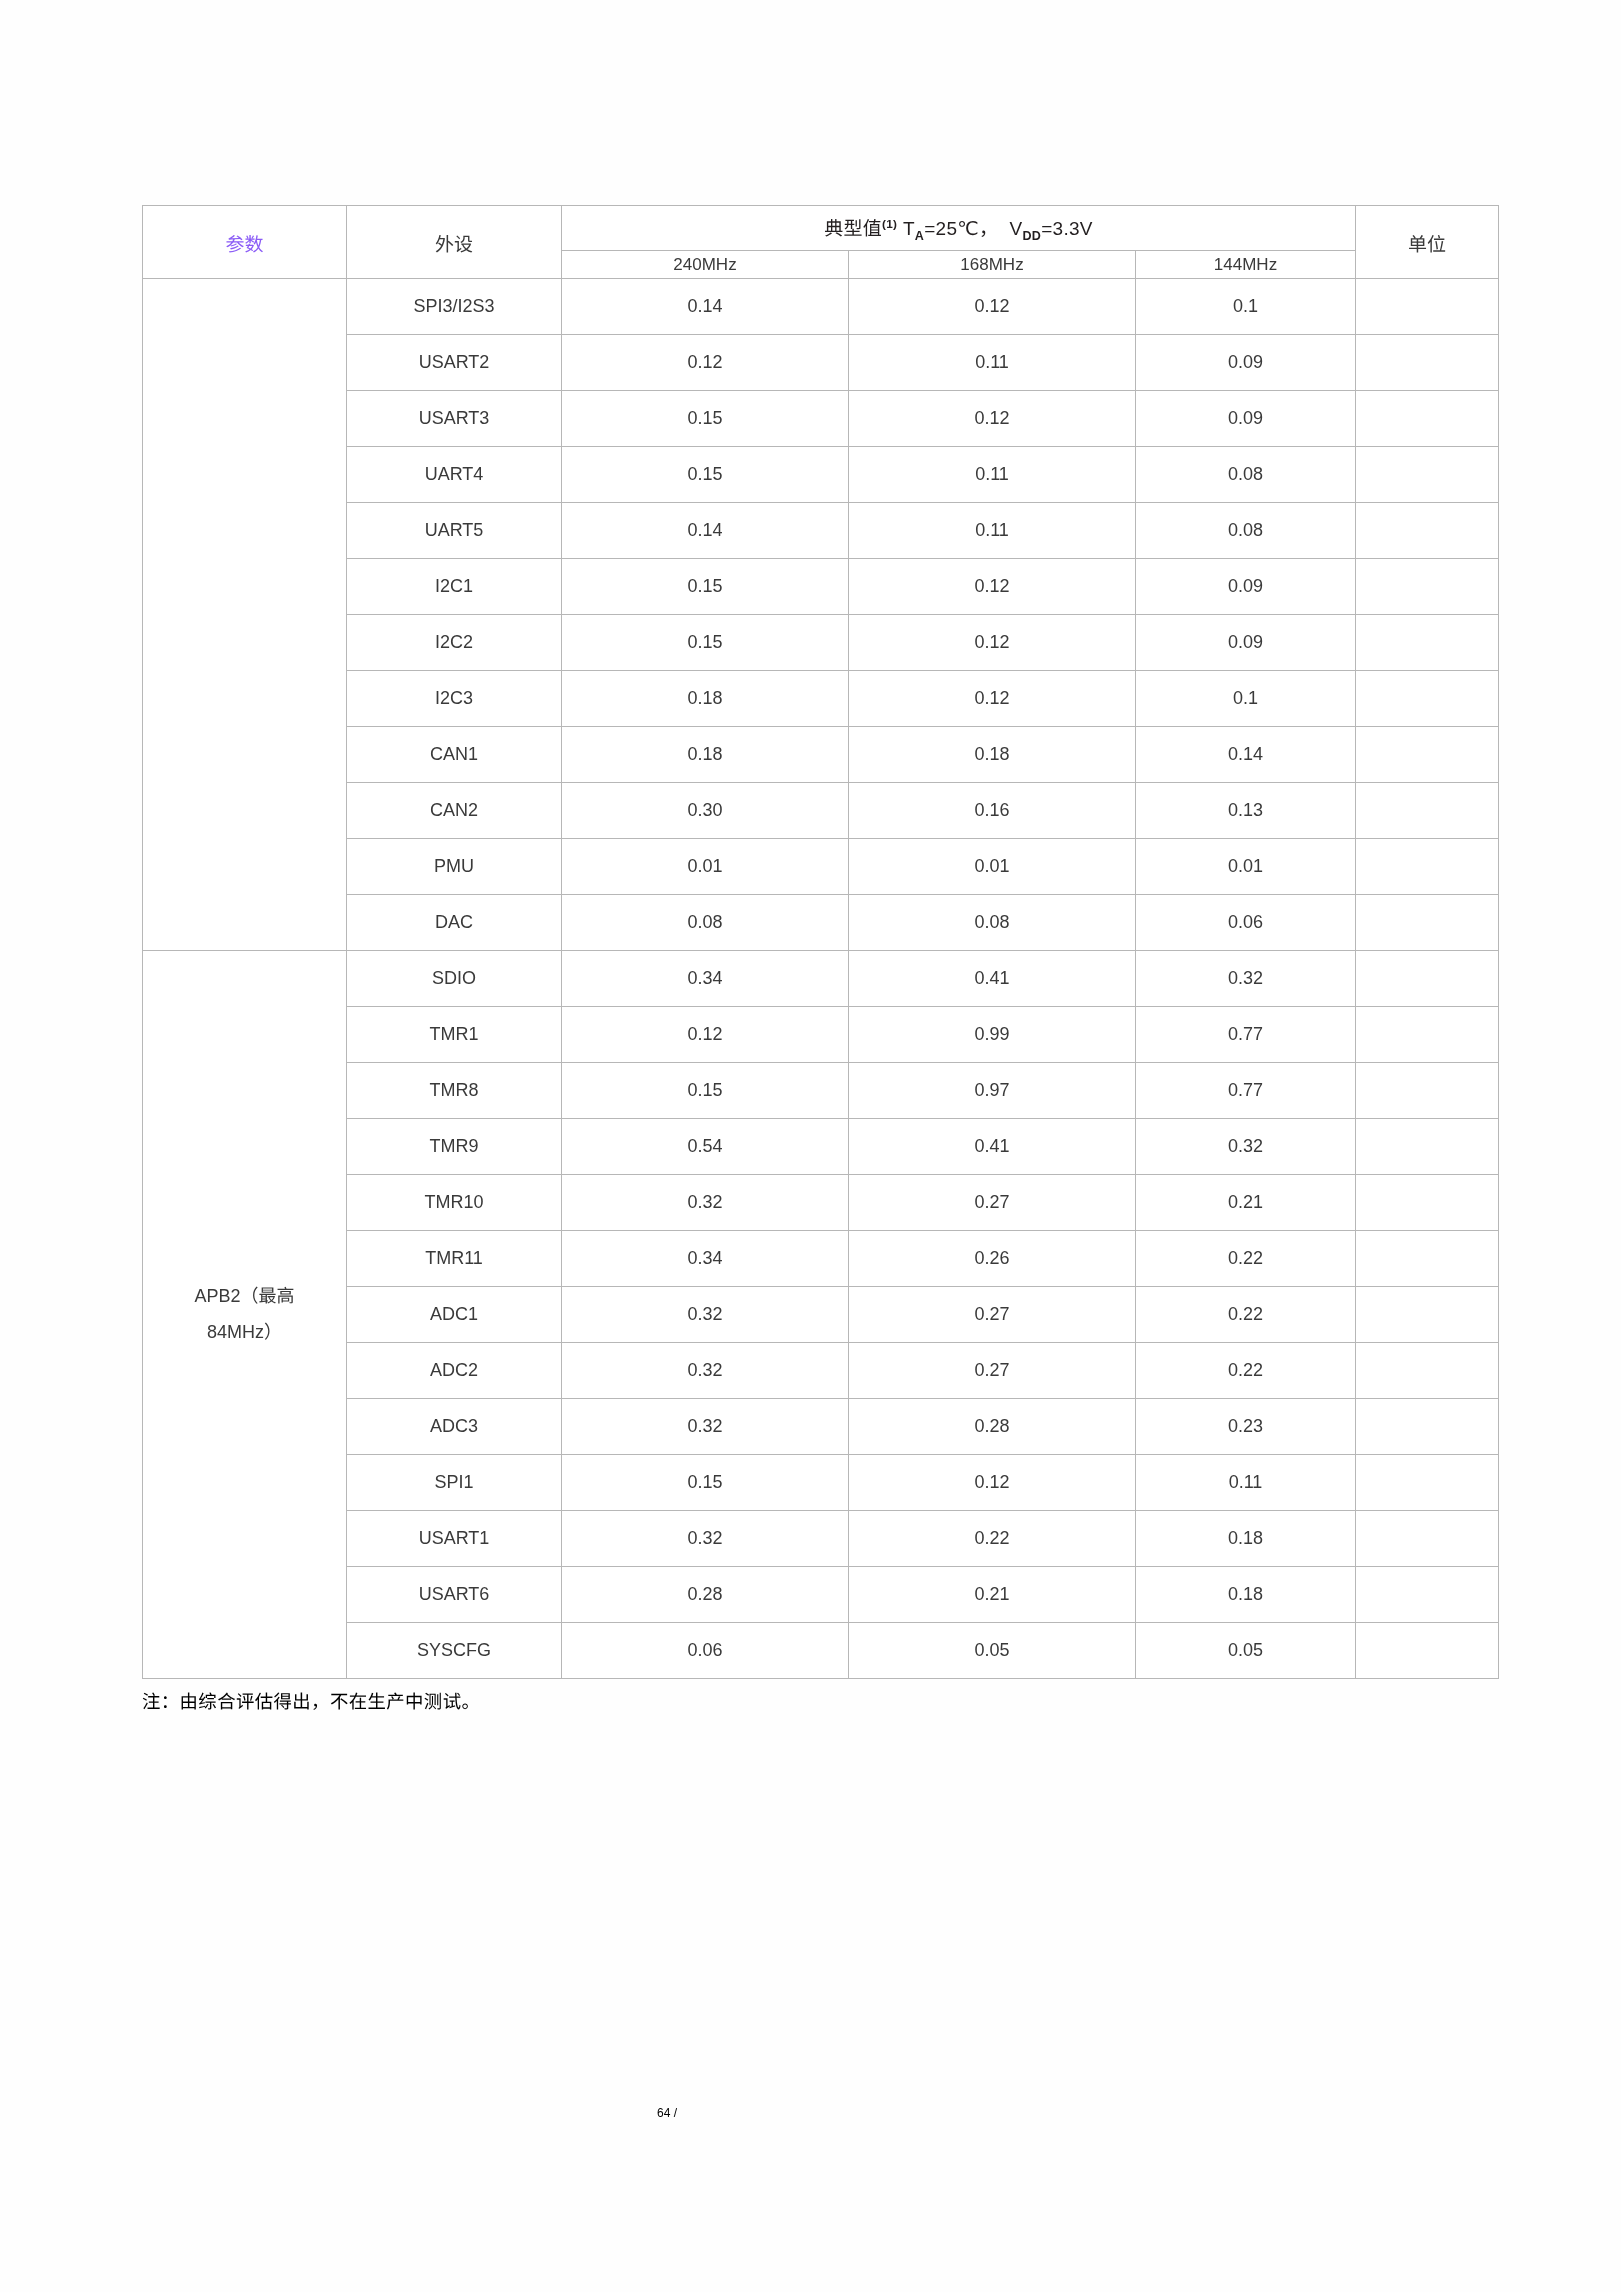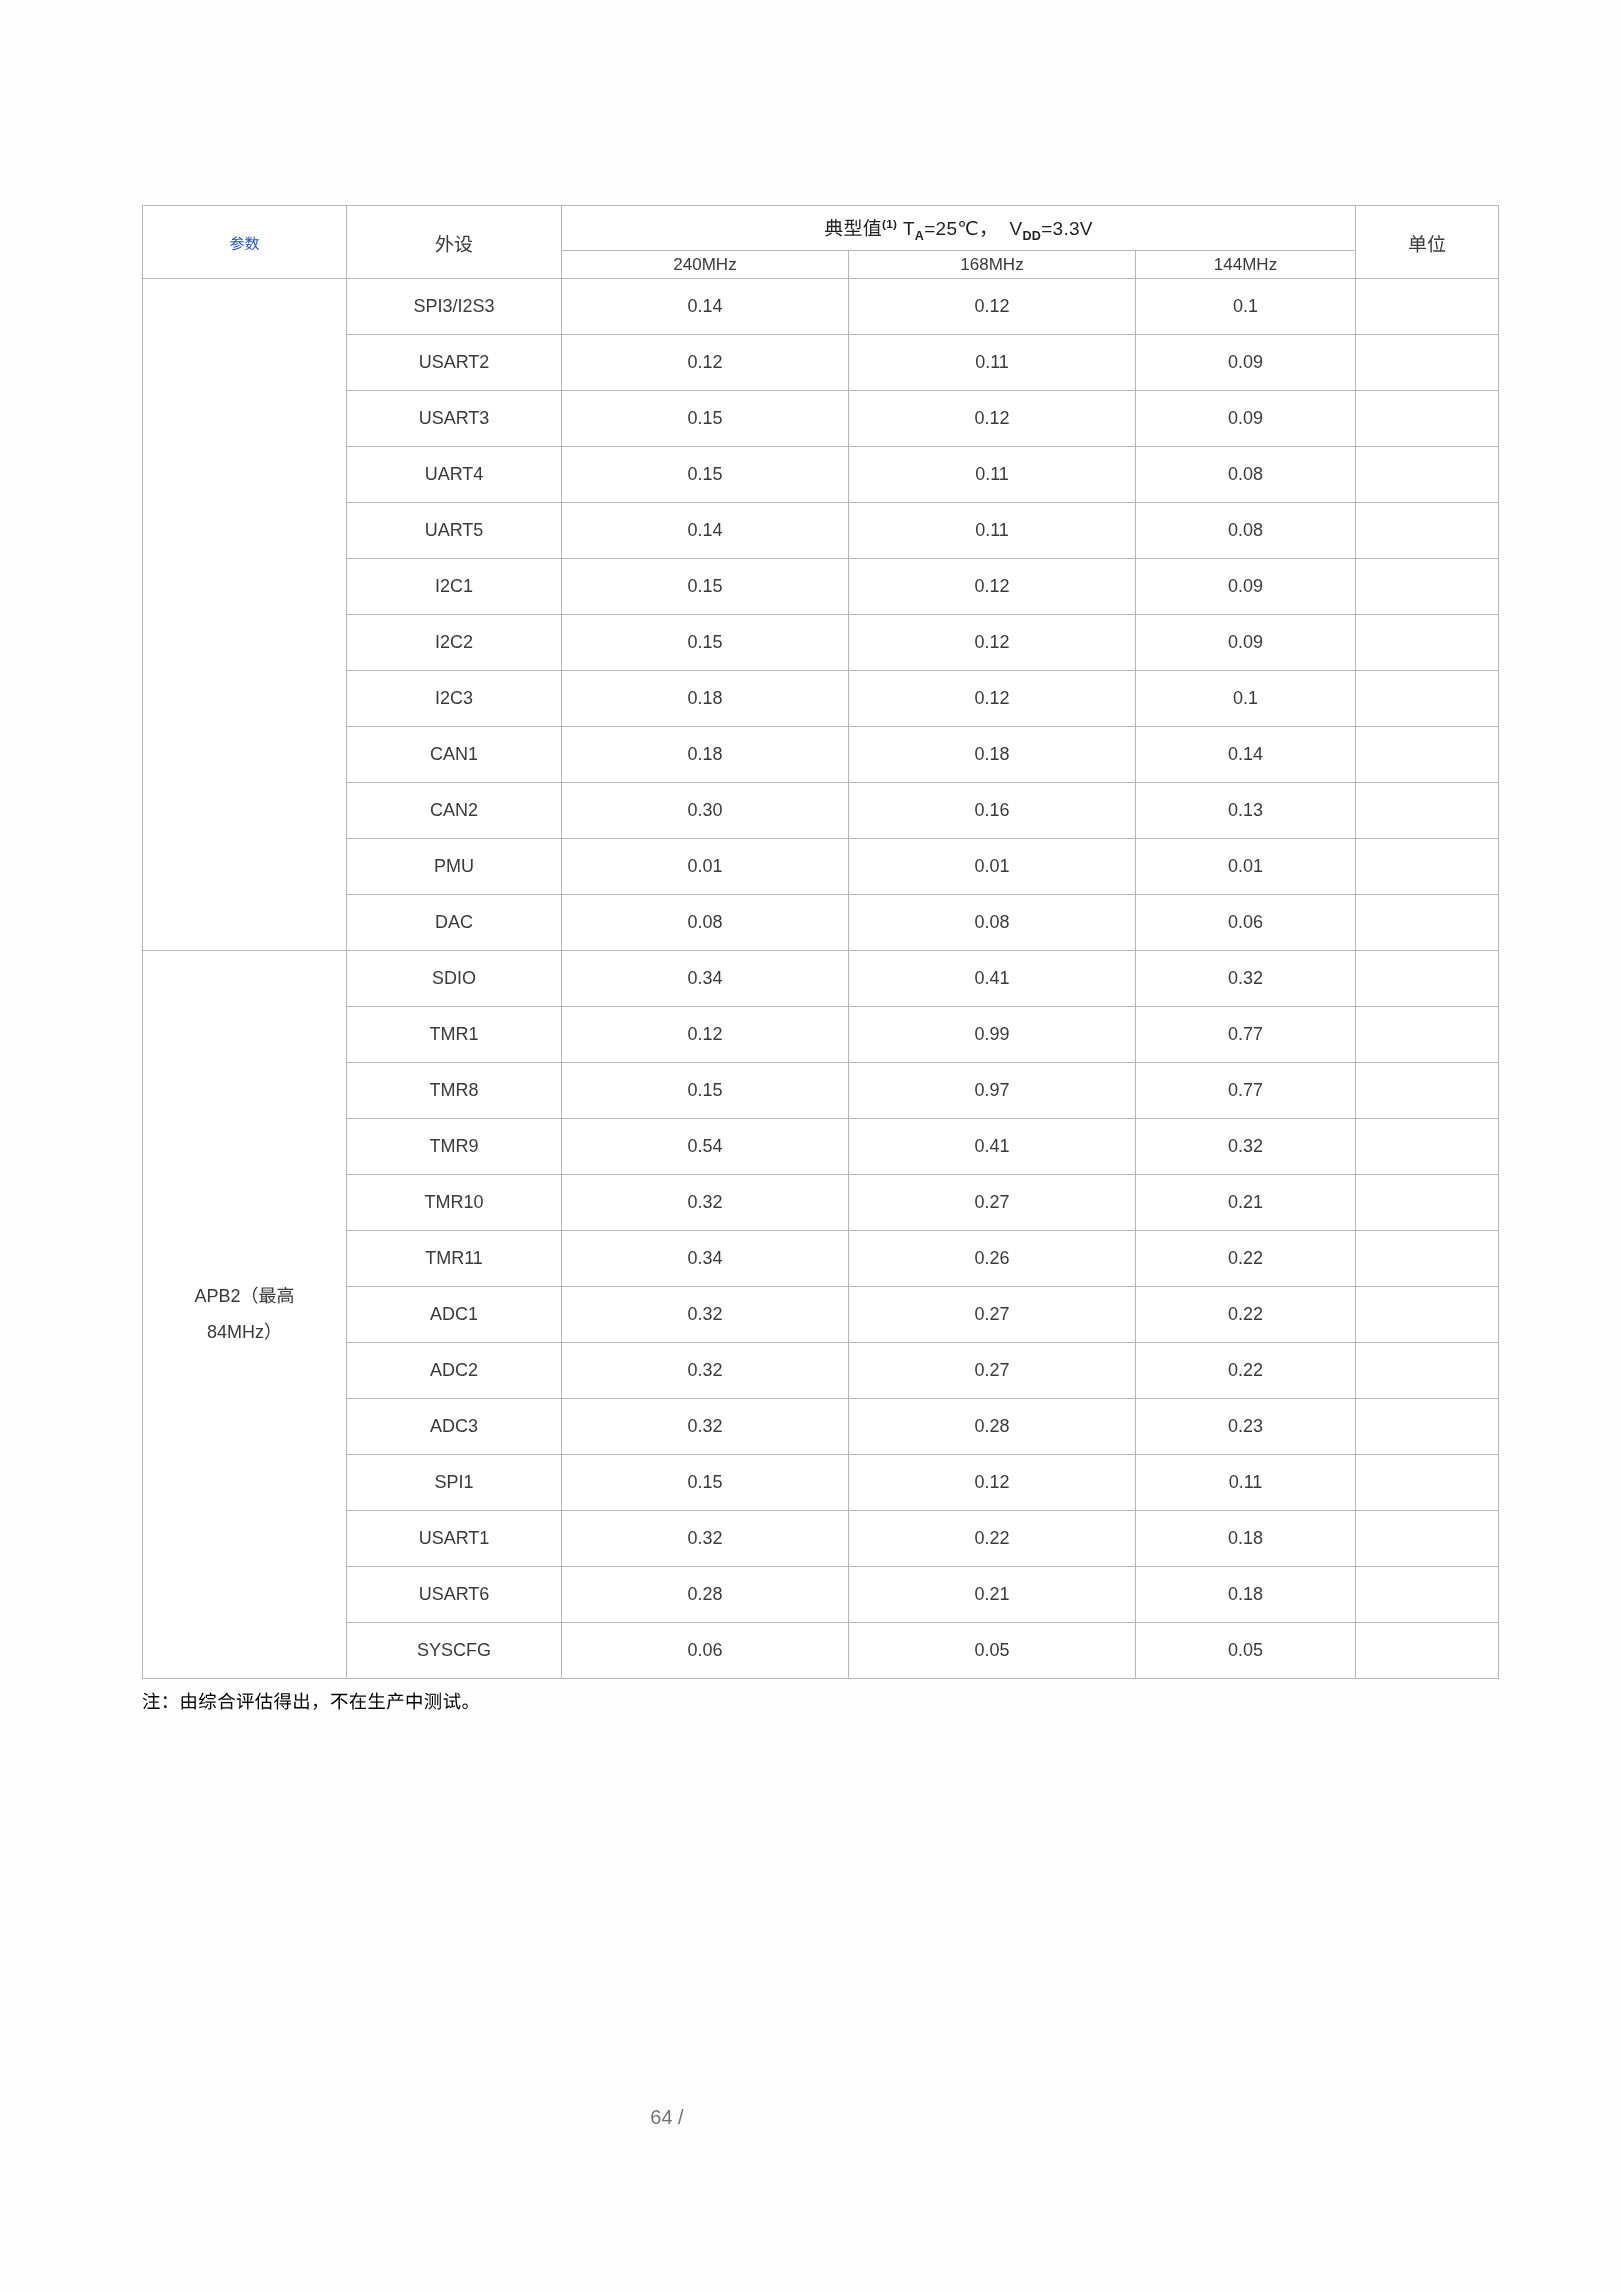--- a/index.html
+++ b/index.html
@@ -64,23 +64,23 @@
     font-weight: bold;
     letter-spacing: 0.3px;
     color: #231f20;
   }
   .hdr-sub {
     height: 28px;
     font-size: 17px;
     color: #3a3a3a;
   }
   .hdr-side {
-    font-size: 15px;
+    font-size: 19px;
     font-weight: bold;
-    color: #1d4ed8;
+    color: #8b5cf6;
   }
   .hdr-side-light {
     font-size: 19px;
     font-weight: normal;
     color: #3a3a3a;
   }
 
   sup.fn {
     font-size: 0.62em;
     vertical-align: super;
@@ -127,22 +127,22 @@
     white-space: nowrap;
   }
 
   
   .page-footer {
     position: absolute;
     left: 0;
     top: 2106px;
     width: 1334px;
     text-align: center;
-    font-size: 20px;
-    color: #737373;
+    font-size: 12px;
+    color: #000000;
   }
 </style>
 </head>
 <body>
 
 <div class="page">
 
   <div class="table-wrap">
     <table class="spec">
       <colgroup>

